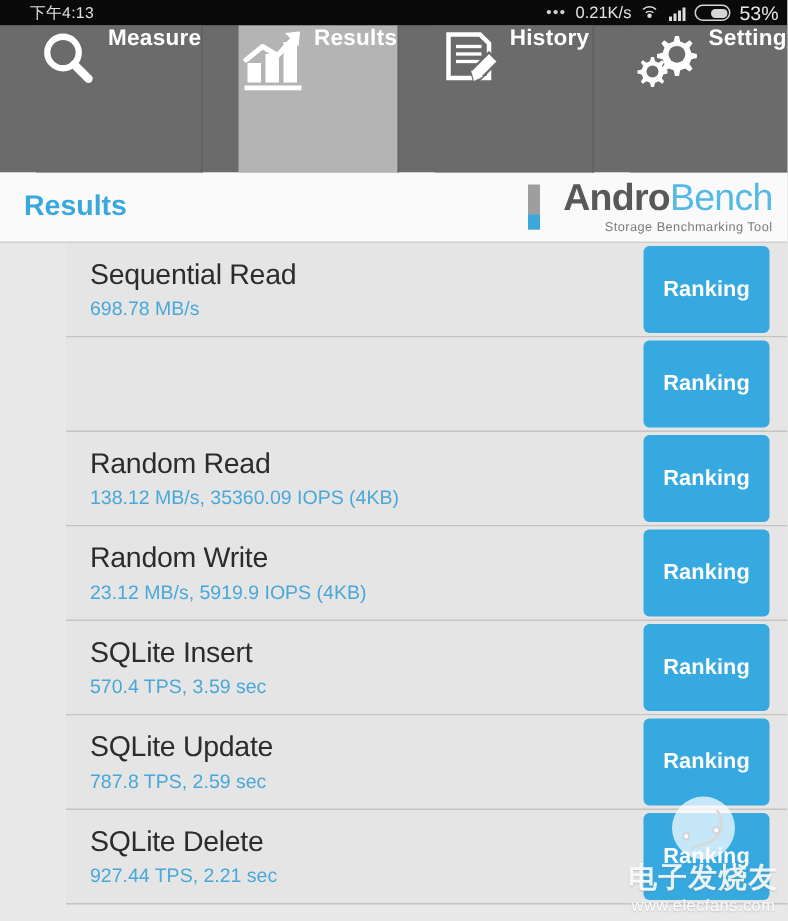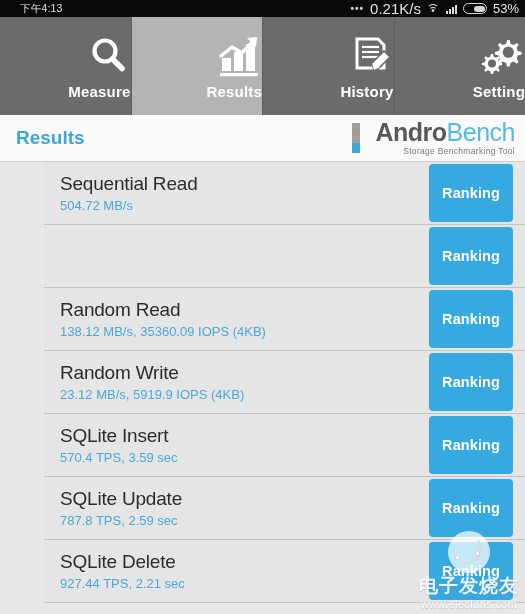--- a/index.html
+++ b/index.html
@@ -17,21 +17,21 @@
     background:#0a0a0a;
     display:flex; align-items:center;
     padding:0 6px 0 20px;
     color:#dcdcdc;
     font-size:10.5px;
     position:relative;
   }
   .sb-clock{ font-size:10.5px; letter-spacing:.2px; color:#e2e2e2; }
   .sb-right{ margin-left:auto; display:flex; align-items:center; gap:6px; }
   .sb-dots{ letter-spacing:1px; font-size:10px; color:#cfcfcf; font-weight:bold;}
-  .sb-net{ font-size:15px; color:#e2e2e2; }
+  .sb-net{ font-size:11px; color:#e2e2e2; }
   .sb-wifi{ width:13px; height:11px; position:relative; }
   .sb-wifi i{ position:absolute; left:50%; transform:translateX(-50%);
     border:1.4px solid #dcdcdc; border-bottom-color:transparent;
     border-left-color:transparent; border-right-color:transparent;
     border-radius:50%;}
   .sb-wifi i:nth-child(1){ width:13px;height:13px; top:1px;}
   .sb-wifi i:nth-child(2){ width:8px;height:8px; top:3.5px;}
   .sb-wifi i:nth-child(3){ width:3px;height:3px; top:6px; border-bottom-color:#dcdcdc;
      border-left-color:#dcdcdc;border-right-color:#dcdcdc;background:#dcdcdc;}
   .sb-sig{ display:flex; align-items:flex-end; gap:1px; height:10px; }
@@ -42,25 +42,26 @@
   .sb-sig span:nth-child(4){height:9px}
   .sb-batt{ width:24px;height:11px;border:1.4px solid #d5d5d5;border-radius:6px;
      position:relative; display:flex; align-items:center; }
   .sb-batt b{ display:block; height:6px; width:11px; background:#d5d5d5;
      border-radius:3px; margin-left:10px;}
   .sb-pct{ font-size:13px; color:#e8e8e8; }
 
   
   .tabbar{ display:flex; height:98px; width:100%; background:#6b6b6b; }
   .tab{
-    flex:1; display:flex; flex-direction:column; align-items:flex-end;
+    flex:1; display:flex; flex-direction:row; align-items:flex-start;
     justify-content:center; gap:4px;
     background:#6b6b6b; color:#ffffff;
     border-right:1px solid #5e5e5e;
     position:relative;
+    margin-left:24px;
   }
   .tab:last-child{border-right:none;}
   .tab.active{ background:#b4b4b4; }
   .tab-icon{ height:46px; display:flex; align-items:center; justify-content:center; }
   .tab-label{ font-size:15px; font-weight:bold; color:#fff; letter-spacing:.2px;}
 
   
   .res-header{
     height:47px; background:#fafafa; display:flex; align-items:center;
     padding:0 10px 0 16px; border-bottom:1px solid #cfcfcf;
@@ -217,21 +218,21 @@
       <span class="logo-sub">Storage Benchmarking Tool</span>
     </span>
   </div>
 </div>
 
 <div class="list">
 
   <div class="row">
     <div class="row-texts">
       <span class="row-title">Sequential Read</span>
-      <span class="row-value">504.72 MB/s</span>
+      <span class="row-value">698.78 MB/s</span>
     </div>
     <button class="ranking-btn">Ranking</button>
   </div>
 
   <div class="row">
     <button class="ranking-btn">Ranking</button>
   </div>
 
   <div class="row">
     <div class="row-texts">

